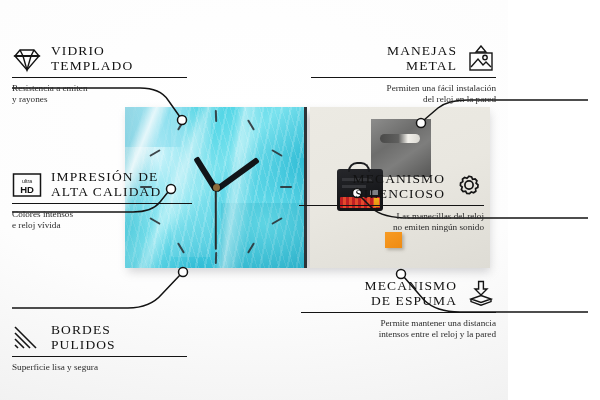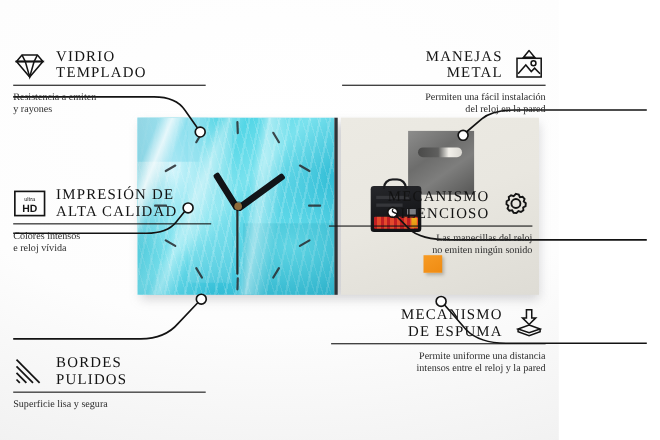--- a/index.html
+++ b/index.html
@@ -295,17 +295,17 @@
         <svg viewBox="0 0 30 28">
             <g fill="none" stroke="#141414" stroke-width="1.4">
           <path d="M12.6 1.5 L17.4 1.5 L17.4 9 L21 9 L15 15 L9 9 L12.6 9 Z"></path>
           <path d="M15 15.5 L25 19 L15 22.5 L5 19 Z"></path>
           <path d="M5 19 L5 21.6 L15 25.2 L25 21.6 L25 19"></path>
         </g>
           </svg>
       </span>
     </div>
     <div class="rule"></div>
-    <div class="sub">Permite uniforme una distancia</div>
+    <div class="sub">Permite mantener una distancia</div>
     <div class="sub">intensos entre el reloj y la pared</div>
   </div>
 
 </div>
 
 </body></html>

